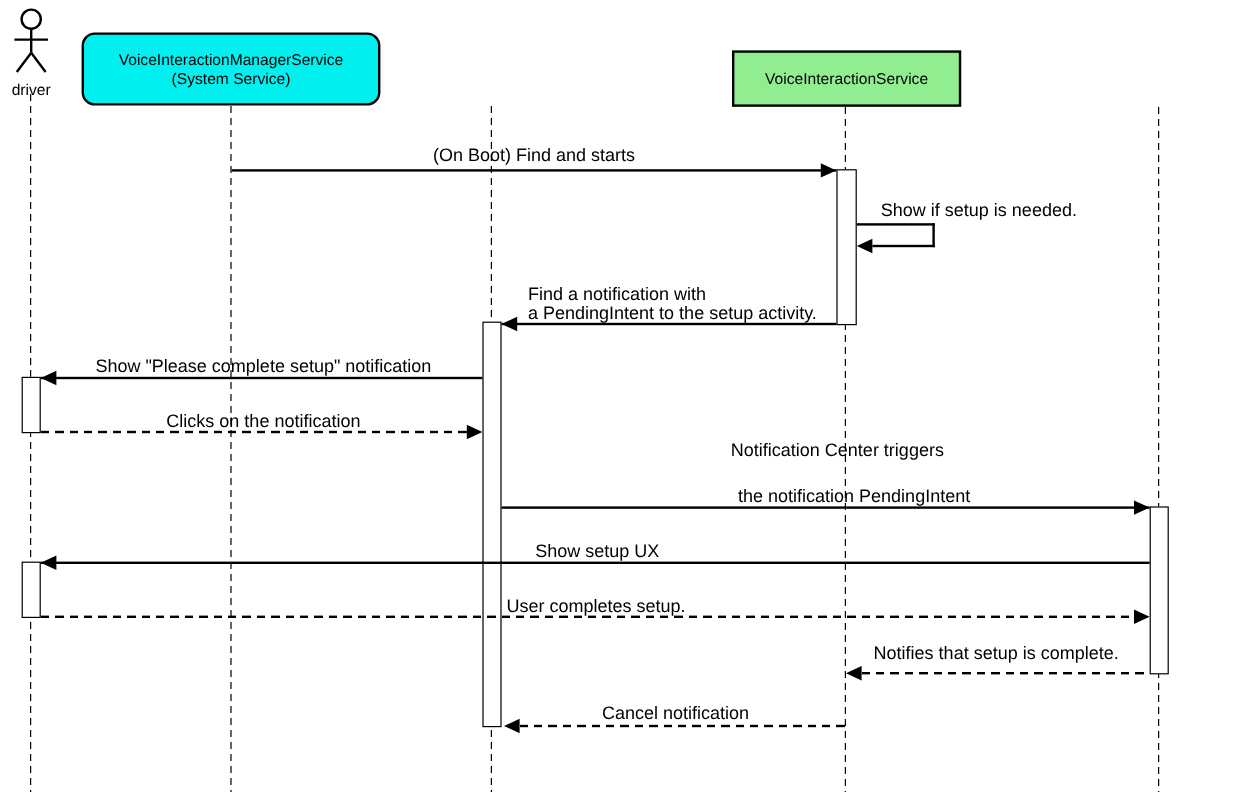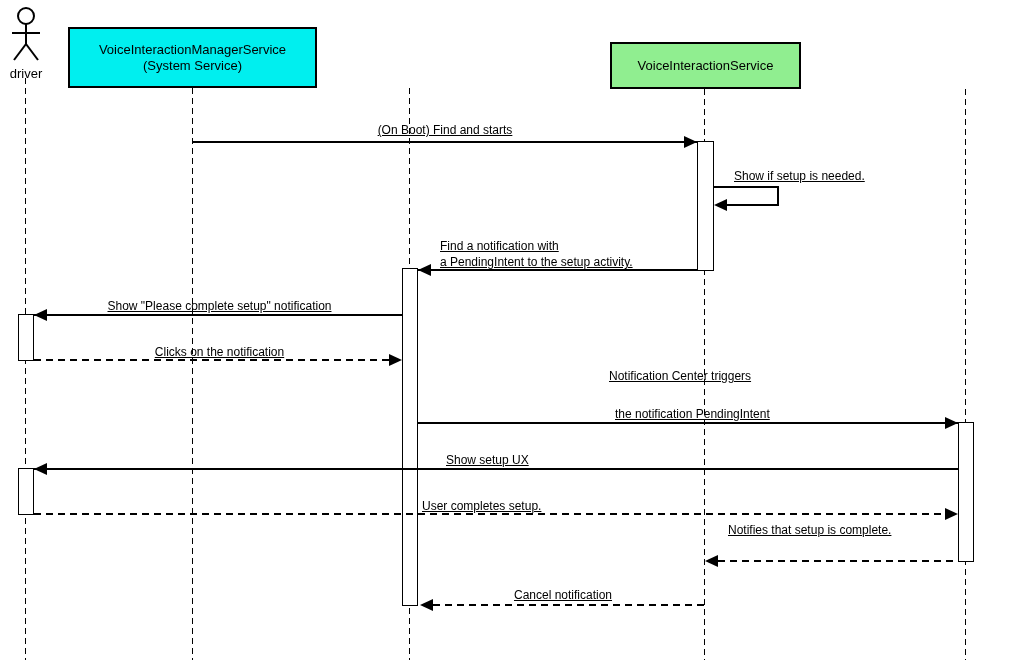--- a/index.html
+++ b/index.html
@@ -22,21 +22,21 @@
   .msolid{position:absolute;height:2px;background:#000;z-index:3;}
   .mvert{position:absolute;width:2px;background:#000;z-index:3;}
   .mdash{
     position:absolute;height:2px;z-index:3;
     background:repeating-linear-gradient(90deg,#000 0 7px,transparent 7px 12px);
   }
   .arr{position:absolute;width:0;height:0;z-index:3;
     border-top:6px solid transparent;border-bottom:6px solid transparent;}
   .arr-r{border-left:13px solid #000;}
   .arr-l{border-right:13px solid #000;}
-  .mlabel{position:absolute;font-size:12px;line-height:16px;white-space:nowrap;z-index:3;text-decoration:underline;}
+  .mlabel{position:absolute;font-size:15px;line-height:16px;white-space:nowrap;z-index:3;}
   .mlabel.center{text-align:center;white-space:normal;}
   .actor{position:absolute;left:6px;top:6px;width:40px;z-index:4;text-align:center;}
   .actor-label{font-size:13px;line-height:14px;margin-top:1px;}
 </style>
 </head>
 <body>
 
 <div class="canvas">
 
   <div class="lifeline" style="left:25px;top:78px;height:582px;"></div>
@@ -49,21 +49,21 @@
     <svg width="40" height="56" viewBox="0 0 40 56">
       <circle cx="20" cy="10" r="8" fill="none" stroke="#000" stroke-width="2"></circle>
       <line x1="20" y1="18" x2="20" y2="38" stroke="#000" stroke-width="2"></line>
       <line x1="6" y1="27" x2="34" y2="27" stroke="#000" stroke-width="2"></line>
       <line x1="20" y1="38" x2="8" y2="54" stroke="#000" stroke-width="2"></line>
       <line x1="20" y1="38" x2="32" y2="54" stroke="#000" stroke-width="2"></line>
     </svg>
     <div class="actor-label">driver</div>
   </div>
 
-  <div class="pbox cyan" style="left:68px;top:27px;width:249px;height:61px;">
+  <div class="pbox cyan" style="left:68px;top:27px;width:249px;height:61px;border-radius:11px;">
     <div>VoiceInteractionManagerService</div>
     <div>(System Service)</div>
   </div>
   <div class="pbox green" style="left:610px;top:42px;width:191px;height:47px;">
     <div>VoiceInteractionService</div>
   </div>
 
   <div class="act" style="left:697px;top:141px;width:17px;height:130px;"></div>
   <div class="act" style="left:402px;top:268px;width:16px;height:338px;"></div>
   <div class="act" style="left:18px;top:314px;width:16px;height:47px;"></div>
@@ -101,19 +101,19 @@
   <div class="msolid" style="left:34px;top:468px;width:924px;"></div>
   <div class="arr arr-l" style="left:34px;top:463px;"></div>
   <div class="mlabel" style="left:446px;top:452px;">Show setup UX</div>
 
   <div class="mdash" style="left:34px;top:513px;width:911px;"></div>
   <div class="arr arr-r" style="left:945px;top:508px;"></div>
   <div class="mlabel" style="left:422px;top:498px;">User completes setup.</div>
 
   <div class="mdash" style="left:718px;top:560px;width:239px;"></div>
   <div class="arr arr-l" style="left:705px;top:555px;"></div>
-  <div class="mlabel" style="left:728px;top:522px;">Notifies that setup is complete.</div>
+  <div class="mlabel" style="left:728px;top:537px;">Notifies that setup is complete.</div>
 
   <div class="mdash" style="left:433px;top:604px;width:272px;"></div>
   <div class="arr arr-l" style="left:420px;top:599px;"></div>
   <div class="mlabel center" style="left:463px;top:587px;width:200px;">Cancel notification</div>
 
 </div>
 
 </body></html>

